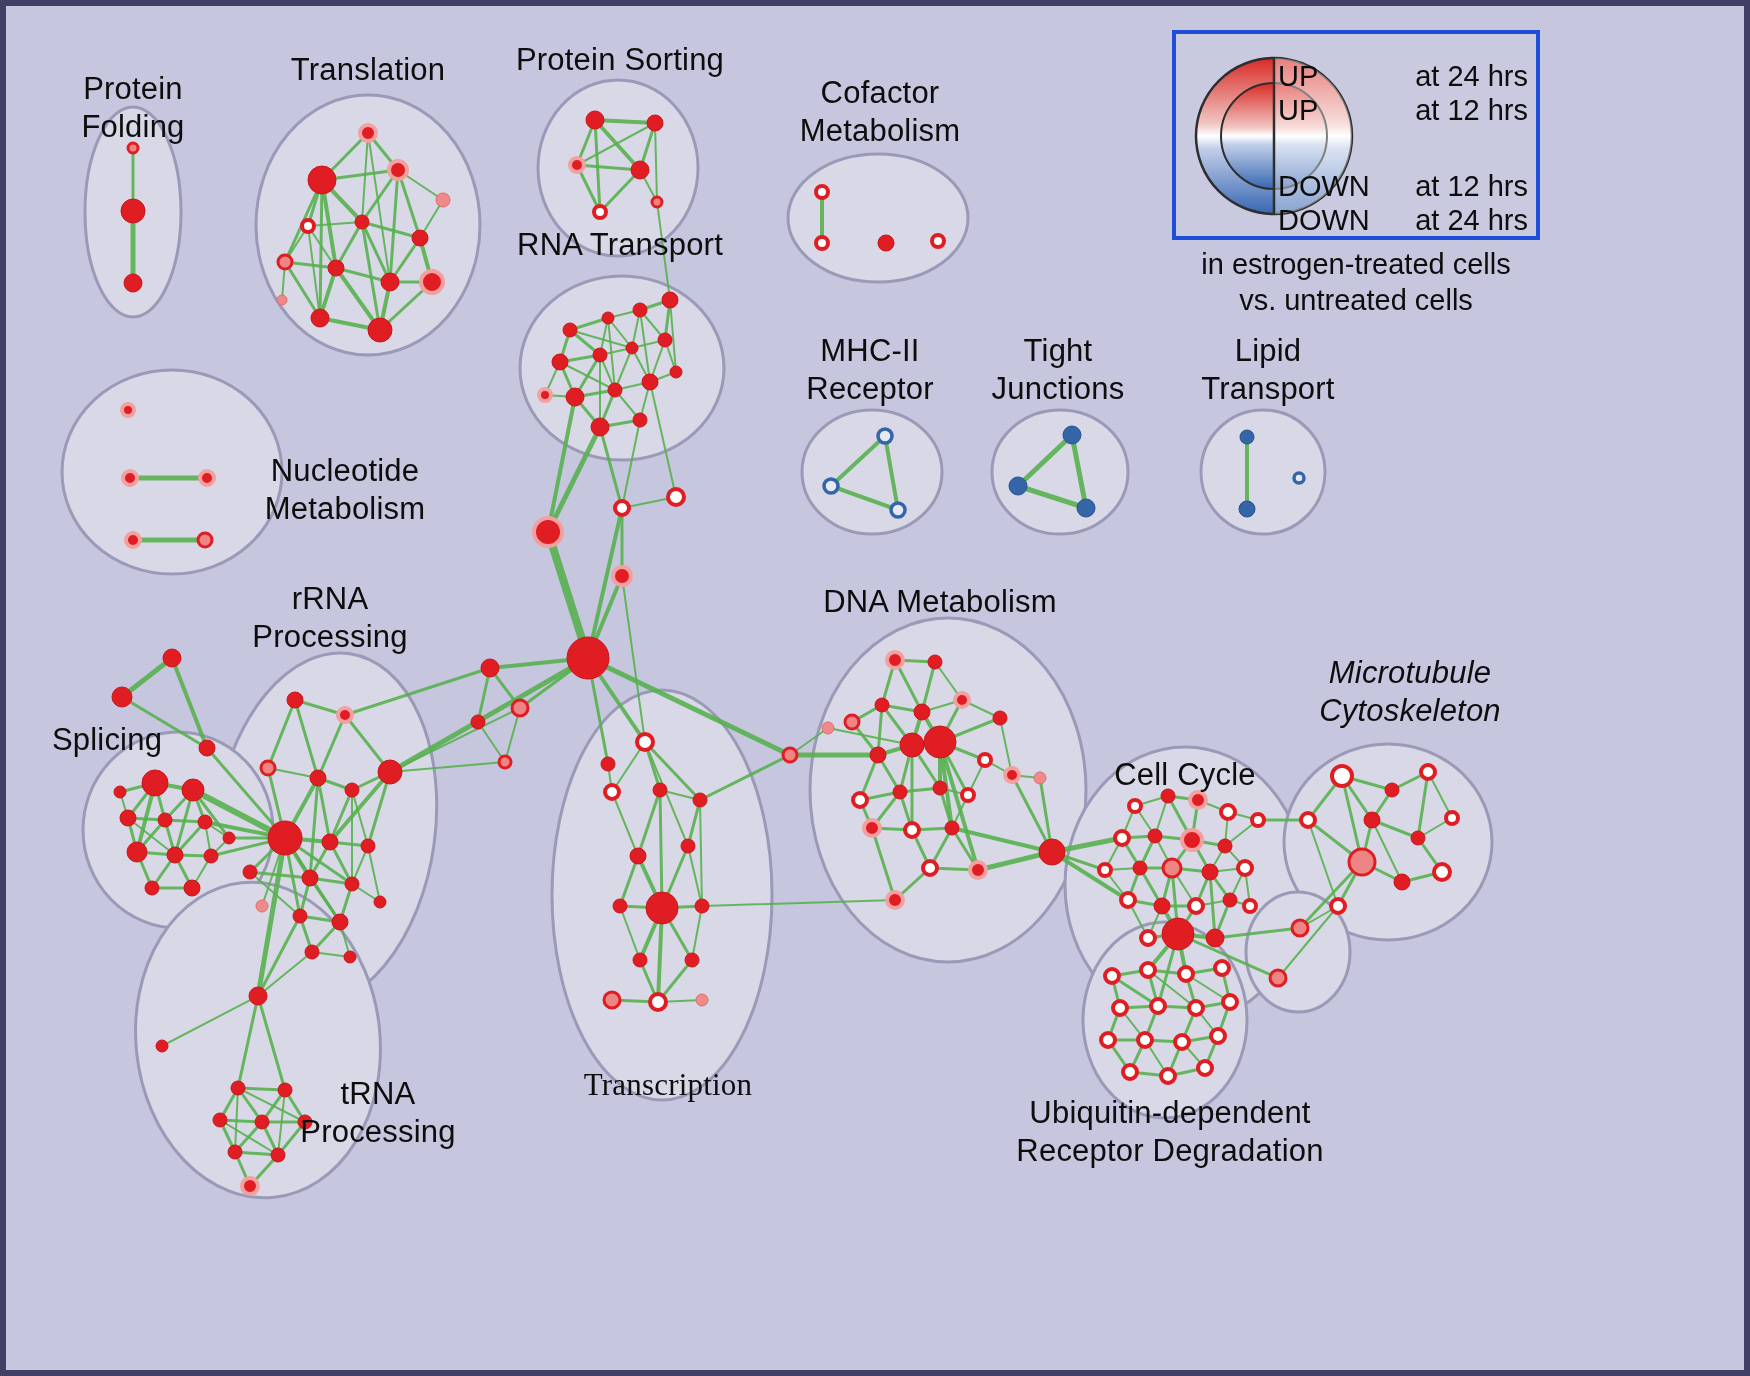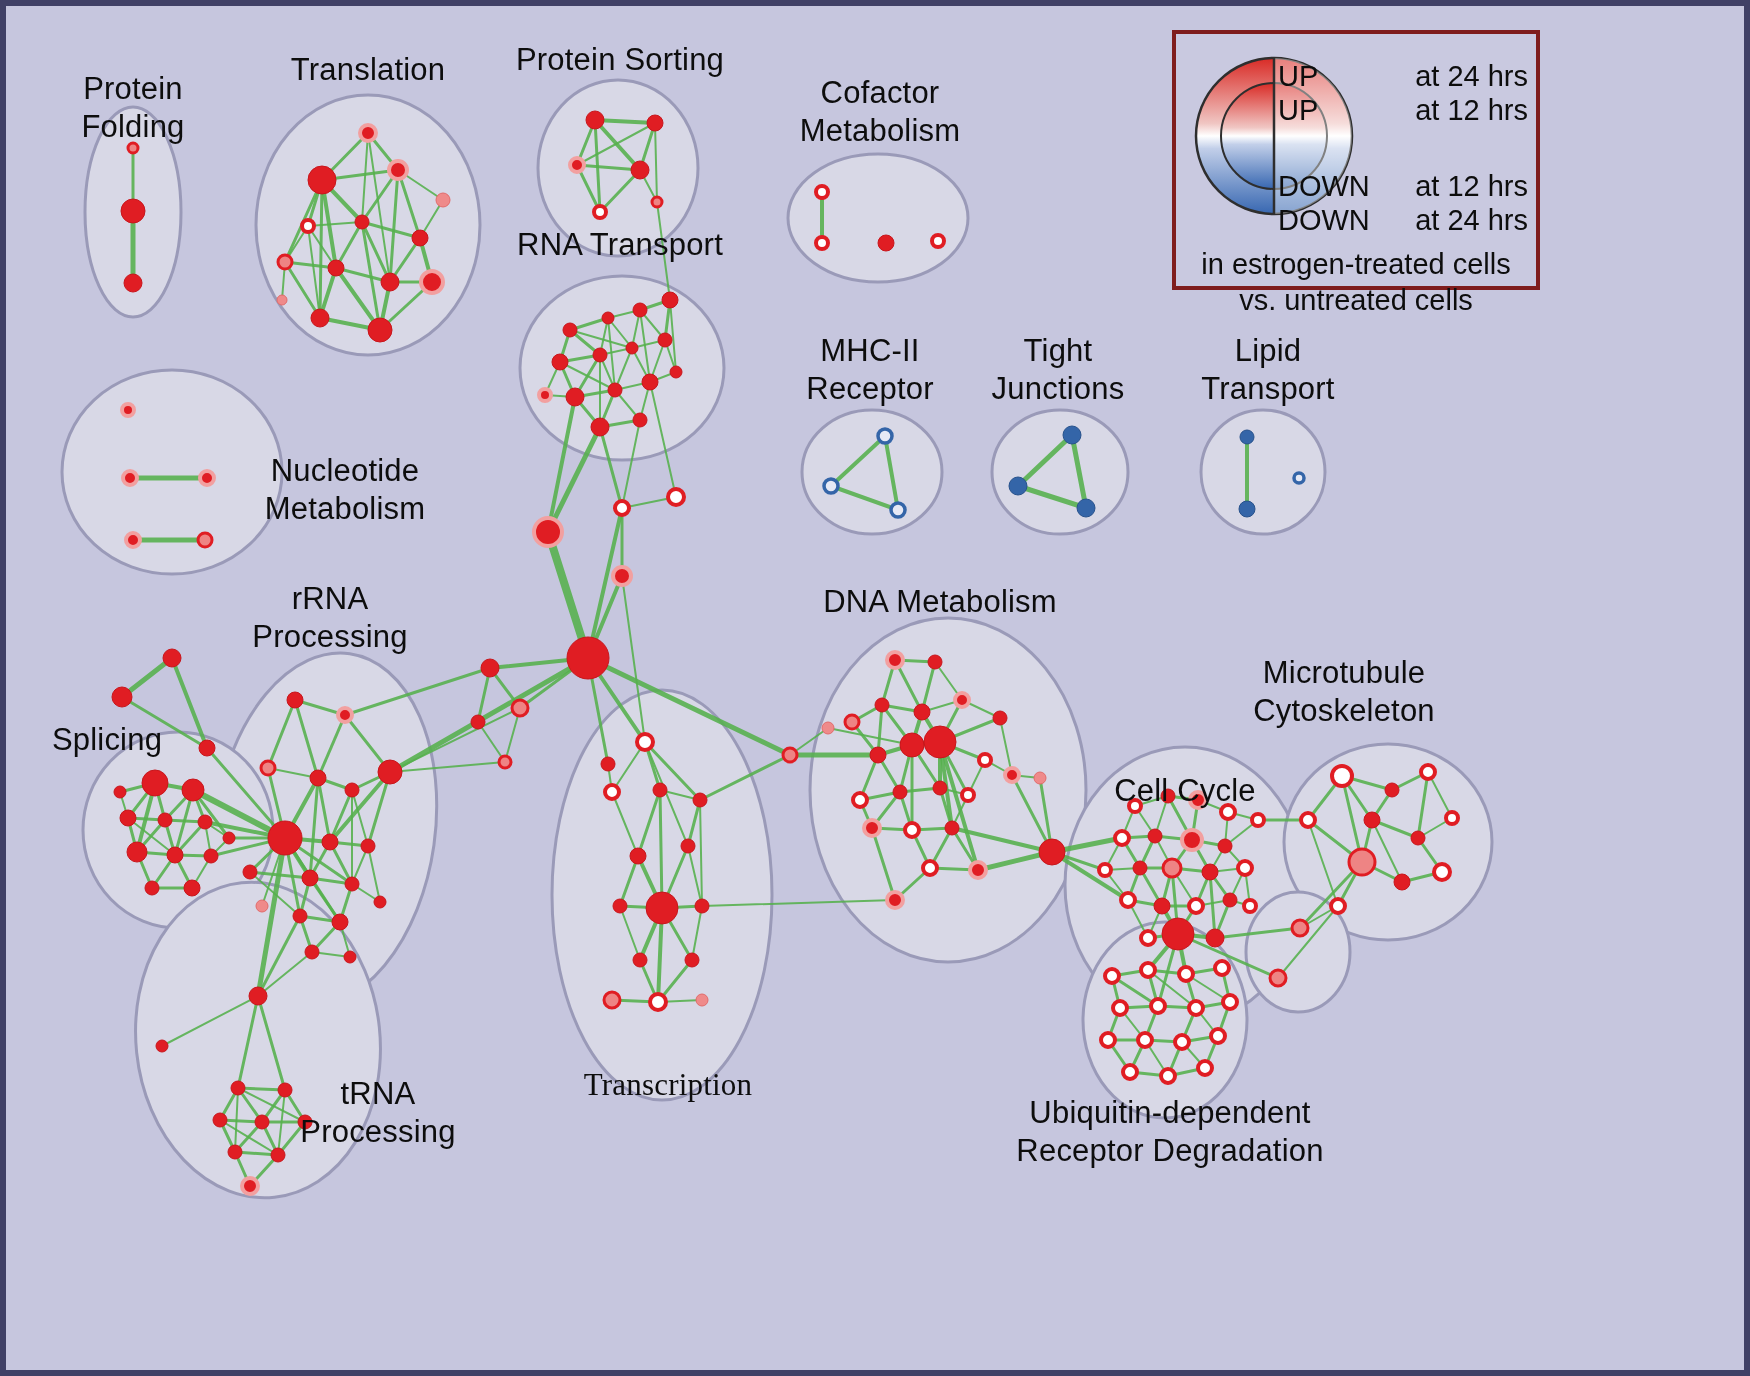--- a/index.html
+++ b/index.html
@@ -10,22 +10,22 @@
     overflow:hidden;
     font-family:"Liberation Sans",sans-serif;
   }
   svg.net{position:absolute;left:0;top:0;}
   .cluster-label{
     position:absolute;transform:translate(-50%,-50%);
     white-space:pre-line;text-align:center;
     font-size:31px;line-height:1.22;color:#0d0d0d;font-weight:500;letter-spacing:.2px;
   }
   .legend{
-    position:absolute;left:1172px;top:30px;width:368px;height:260px;
-    background:#c9c9e0;border:4px solid #7f1d1d;box-sizing:border-box;
+    position:absolute;left:1172px;top:30px;width:368px;height:210px;
+    background:#c9c9e0;border:4px solid #1d4ed8;box-sizing:border-box;
   }
   .legend .glyph{position:absolute;left:10px;top:14px;}
   .legend-row{
     position:absolute;left:102px;width:250px;
     display:flex;justify-content:space-between;
     font-size:29px;color:#0d0d0d;
   }
   .legend-caption{
     position:absolute;left:0;width:100%;text-align:center;
     font-size:29px;color:#0d0d0d;
@@ -682,22 +682,22 @@
 Junctions</div>
       <div class="cluster-label" style="left: 1268px; top: 370px;">Lipid
 Transport</div>
       <div class="cluster-label" style="left: 330px; top: 618px;">rRNA
 Processing</div>
       <div class="cluster-label" style="left: 107px; top: 740px;">Splicing</div>
       <div class="cluster-label" style="left: 378px; top: 1113px;">tRNA
 Processing</div>
       <div class="cluster-label" style="left: 668px; top: 1085px; font-family: Liberation Serif, serif;">Transcription</div>
       <div class="cluster-label" style="left: 940px; top: 602px;">DNA Metabolism</div>
-      <div class="cluster-label" style="left: 1185px; top: 775px; margin-top: 16px;">Cell Cycle</div>
-      <div class="cluster-label" style="left: 1344px; top: 692px;">Microtubule
+      <div class="cluster-label" style="left: 1185px; top: 775px;">Cell Cycle</div>
+      <div class="cluster-label" style="left: 1410px; top: 692px; font-style: italic;">Microtubule
 Cytoskeleton</div>
       <div class="cluster-label" style="left: 1170px; top: 1132px;">Ubiquitin-dependent
 Receptor Degradation</div>
     </div>
 
   <div class="legend">
     <svg class="glyph" width="176" height="176" viewBox="0 0 176 176">
       <defs>
         <linearGradient id="updown" x1="0" y1="0" x2="0" y2="1">
           <stop offset="0" stop-color="#d92b26"></stop>

